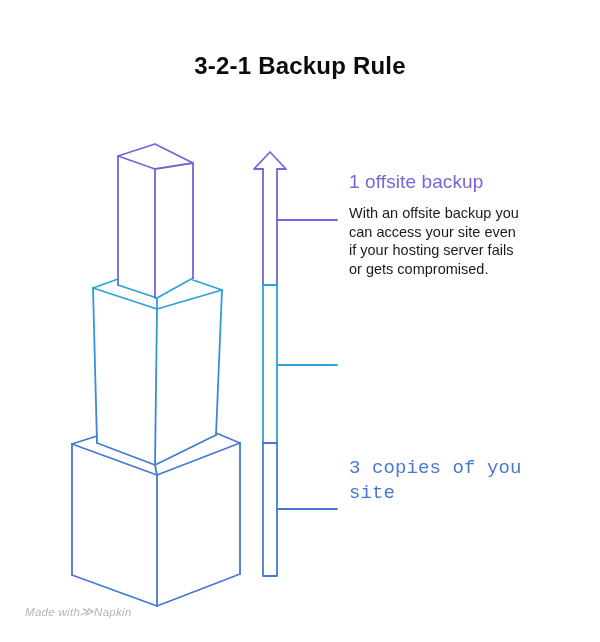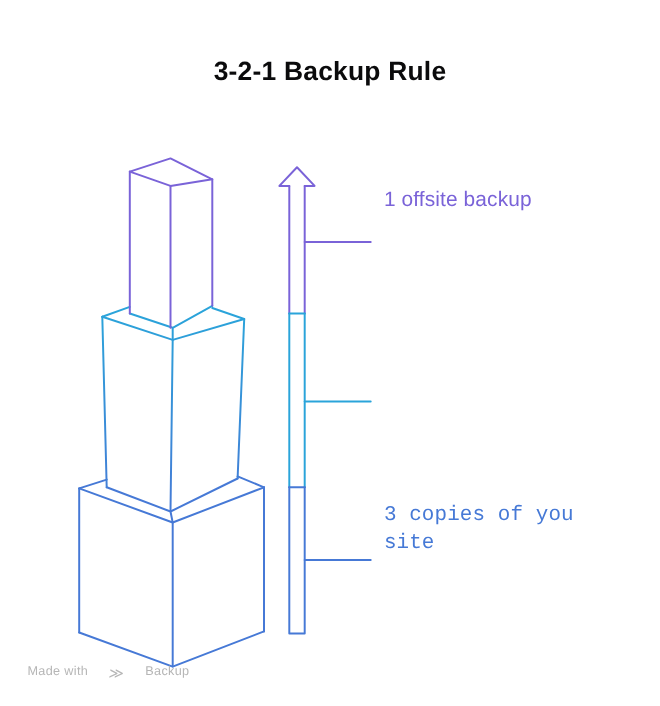--- a/index.html
+++ b/index.html
@@ -43,23 +43,23 @@
   .section-offsite h2{color:var(--purple);}
   .section-storage h2{color:var(--cyan);}
   .section-copies h2{color:var(--blue);font-family:Liberation Mono, monospace;}
   .section p{
     margin:10px 0 0 0;
     font-size:14.5px;line-height:18.7px;
     color:var(--text);white-space:pre-line;
   }
   .watermark{
     position:absolute;left:25px;top:605px;
-    display:flex;align-items:flex-start;gap:19px;
+    display:flex;align-items:flex-end;gap:0;
     font-size:11.5px;color:var(--watermark);
-    letter-spacing:.3px;cursor:pointer;text-decoration:none;
+    letter-spacing:.3px;cursor:pointer;text-decoration:none;font-style:italic;
   }
   .napkin-logo{
     display:inline-block;
     font-size:13px;line-height:1;
     transform:skewX(-8deg);
     color:var(--watermark);
   }
 </style>
 </head>
 <body>
@@ -107,30 +107,34 @@
 
     <path class="stroke-purple" d="M277,220 L337,220"></path>
     <path class="stroke-cyan" d="M277,365 L337,365"></path>
     <path class="stroke-blue" d="M277,509 L337,509"></path>
   </svg>
 
   <div class="sections">
 
     <div class="section section-offsite">
       <h2>1 offsite backup</h2>
+      <p>With an offsite backup you
+can access your site even
+if your hosting server fails
+or gets compromised.</p>
     </div>
 
     <div class="section section-storage">
     </div>
 
     <div class="section section-copies">
       <h2>3 copies of your site</h2>
     </div>
 
   </div>
 
   <div class="watermark">
     <span>Made with</span>
     <span class="napkin-logo">≫</span>
-    <span>Backup</span>
+    <span>Napkin</span>
   </div>
 
 </div>
 
 </body></html>

